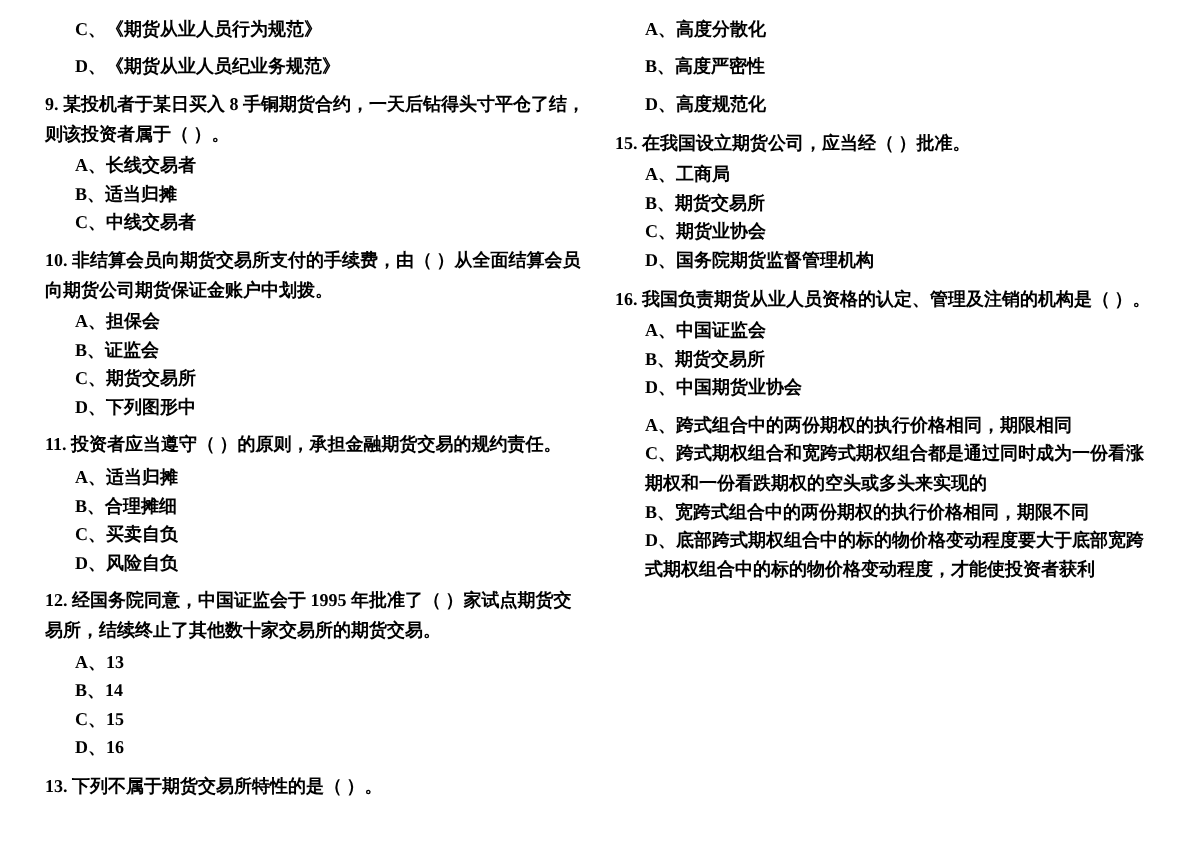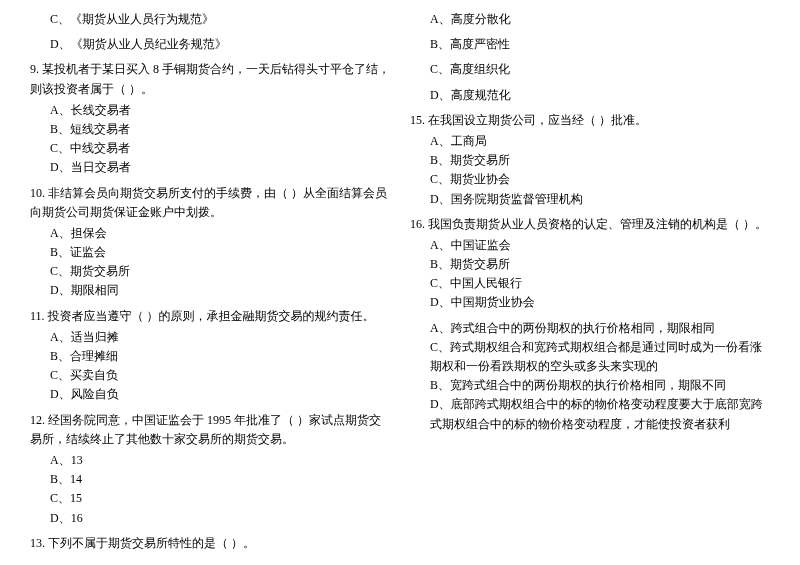--- a/index.html
+++ b/index.html
@@ -29,20 +29,21 @@
       flex: 1;
       padding-right: 5px;
     }
     .col-right {
       flex: 1;
       padding-left: 5px;
     }
     .question {
       margin-bottom: 6px;
       line-height: 1.6;
+      font-weight: bold;
     }
     .question-text {
       text-indent: 0;
       line-height: 1.6;
       margin-bottom: 2px;
     }
     .option {
       padding-left: 20px;
       line-height: 1.6;
     }
@@ -58,31 +59,30 @@
         <div class="option">C、《期货从业人员行为规范》</div>
       </div>
 
       <div class="question">
         <div class="option">D、《期货从业人员纪业务规范》</div>
       </div>
 
       <div class="question">
         <div class="question-text">9. 某投机者于某日买入 8 手铜期货合约，一天后钻得头寸平仓了结，则该投资者属于（    ）。</div>
         <div class="option">A、长线交易者</div>
-        <div class="option">B、短线交易者</div>
+        <div class="option">B、适当归摊</div>
         <div class="option">C、中线交易者</div>
-        <div class="option">D、当日交易者</div>
       </div>
 
       <div class="question">
         <div class="question-text">10. 非结算会员向期货交易所支付的手续费，由（    ）从全面结算会员向期货公司期货保证金账户中划拨。</div>
         <div class="option">A、担保会</div>
         <div class="option">B、证监会</div>
         <div class="option">C、期货交易所</div>
-        <div class="option">D、期限相同</div>
+        <div class="option">D、下列图形中</div>
       </div>
 
       <div class="question">
         <div class="question-text">11. 投资者应当遵守（    ）的原则，承担金融期货交易的规约责任。</div>
         <div class="option">A、适当归摊</div>
         <div class="option">B、合理摊细</div>
         <div class="option">C、买卖自负</div>
         <div class="option">D、风险自负</div>
       </div>
 
@@ -103,42 +103,38 @@
     <div class="col-right">
 
       <div class="question">
         <div class="option">A、高度分散化</div>
       </div>
 
       <div class="question">
         <div class="option">B、高度严密性</div>
       </div>
 
-      <div class="question">
-        <div class="option">C、高度组织化</div>
-      </div>
 
       <div class="question">
         <div class="option">D、高度规范化</div>
       </div>
 
 
       <div class="question">
         <div class="question-text">15. 在我国设立期货公司，应当经（    ）批准。</div>
         <div class="option">A、工商局</div>
         <div class="option">B、期货交易所</div>
         <div class="option">C、期货业协会</div>
         <div class="option">D、国务院期货监督管理机构</div>
       </div>
 
       <div class="question">
         <div class="question-text">16. 我国负责期货从业人员资格的认定、管理及注销的机构是（    ）。</div>
         <div class="option">A、中国证监会</div>
         <div class="option">B、期货交易所</div>
-        <div class="option">C、中国人民银行</div>
         <div class="option">D、中国期货业协会</div>
       </div>
 
       <div class="question">
         <div class="option">A、跨式组合中的两份期权的执行价格相同，期限相同</div>
         <div class="option">C、跨式期权组合和宽跨式期权组合都是通过同时成为一份看涨期权和一份看跌期权的空头或多头来实现的</div>
         <div class="option">B、宽跨式组合中的两份期权的执行价格相同，期限不同</div>
         <div class="option">D、底部跨式期权组合中的标的物价格变动程度要大于底部宽跨式期权组合中的标的物价格变动程度，才能使投资者获利</div>
       </div>
 

